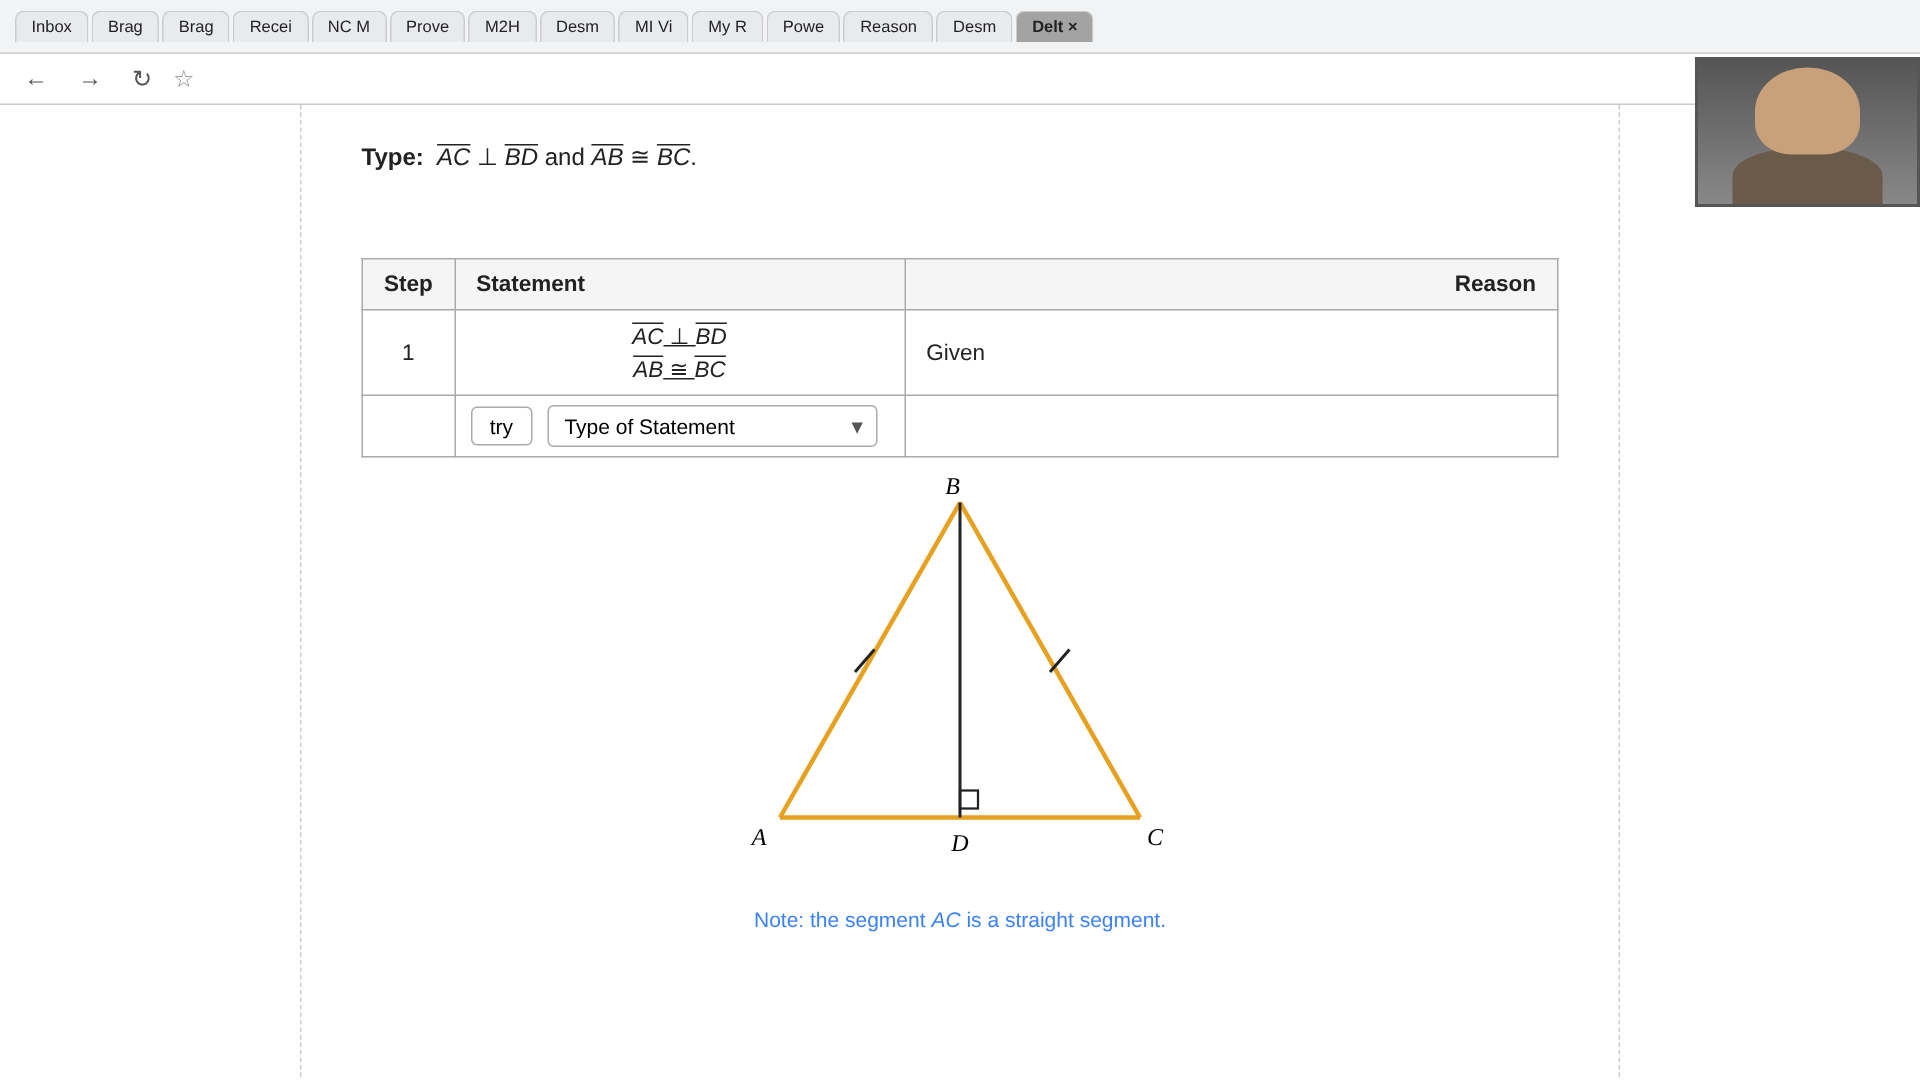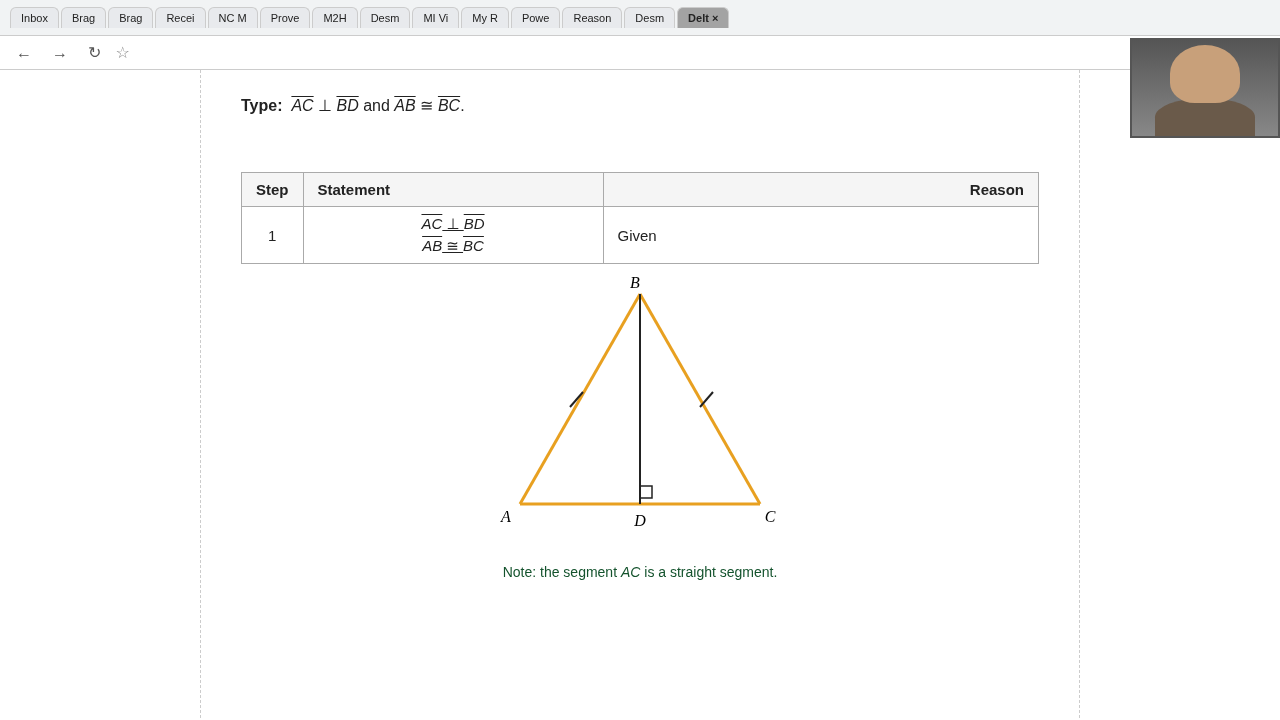--- a/index.html
+++ b/index.html
@@ -204,21 +204,21 @@
       display: flex;
       justify-content: center;
       margin-top: 10px;
       margin-bottom: 10px;
     }
 
     
     .note-text {
       text-align: center;
       font-size: 14px;
-      color: #14532d;
+      color: #3b82f6;
       margin-top: 8px;
     }
     .note-text em {
       font-style: italic;
     }
 
     
     .bar-text {
       display: inline-block;
       text-decoration: overline;
@@ -295,20 +295,32 @@
                 <span class="bar-text">AC</span> ⊥ <span class="bar-text">BD</span>
               </div>
               <div>
                 <span class="bar-text">AB</span> ≅ <span class="bar-text">BC</span>
               </div>
             </div>
           </td>
           <td class="reason-col">Given</td>
         </tr>
 
+        <tr class="try-row">
+          <td></td>
+          <td>
+            <button class="try-btn">try</button>
+            <div class="dropdown-wrapper">
+              <select class="stmt-dropdown">
+                <option>Type of Statement</option>
+              </select>
+            </div>
+          </td>
+          <td></td>
+        </tr>
       </tbody>
     </table>
 
     <div class="diagram-container">
       <svg width="300" height="280" viewBox="0 0 300 280">
 
         <line x1="30" y1="230" x2="150" y2="20" stroke="#e8a020" stroke-width="3"></line>
 
         <line x1="270" y1="230" x2="150" y2="20" stroke="#e8a020" stroke-width="3"></line>
 

